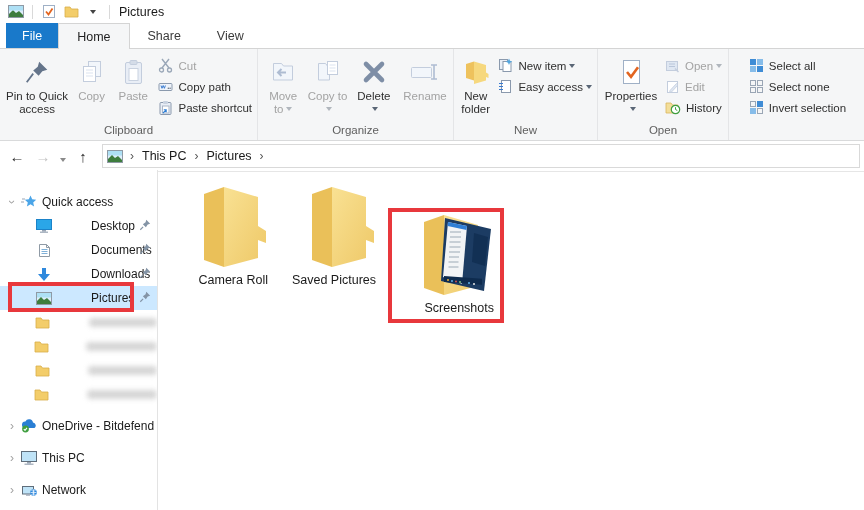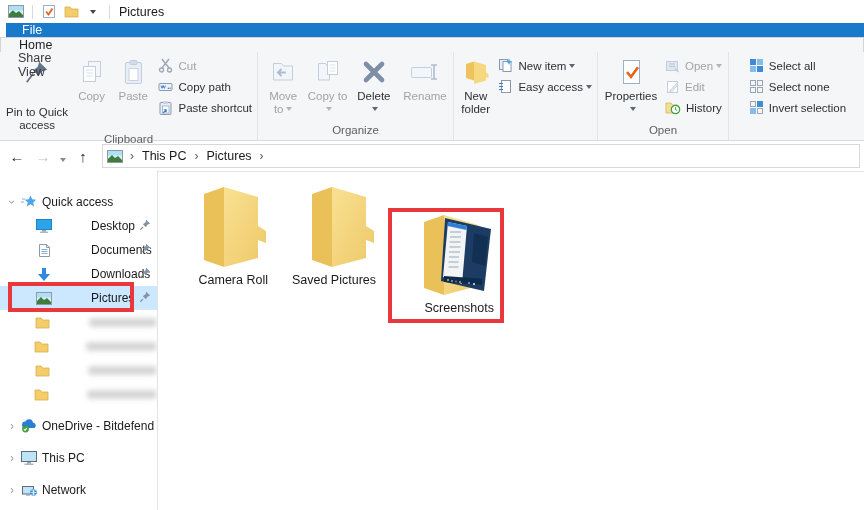--- a/index.html
+++ b/index.html
@@ -5,21 +5,21 @@
   html,body{margin:0;padding:0;}
   body{width:864px;height:510px;background:#fff;font-family:"Liberation Sans",sans-serif;
        -webkit-font-smoothing:antialiased;overflow:hidden;position:relative;color:#2f2f2f;}
   .titlebar{height:23px;display:flex;align-items:center;padding-left:5px;background:#fff;font-size:12.5px;}
   .titlebar .qsep{width:1px;height:14px;background:#d9d9d9;margin:0 5px;}
   .titlebar .ticon{display:flex;align-items:center;justify-content:center;width:18px;height:18px;margin:0 2px;}
   .titlebar .title{margin-left:4px;color:#1a1a1a;}
   .tcaret{width:0;height:0;border-left:3px solid transparent;border-right:3px solid transparent;border-top:4px solid #444;}
 
   
-  .tabrow{height:25px;display:flex;align-items:stretch;background:#fff;border-bottom:1px solid #d4d4d4;position:relative;z-index:2;flex-direction:column;}
+  .tabrow{height:25px;display:flex;align-items:stretch;background:#fff;border-bottom:1px solid #d4d4d4;position:relative;z-index:2;}
   .tab{padding:0 18px;display:flex;align-items:center;font-size:12.5px;color:#3b3b3b;cursor:default;}
   .tab.file{background:#1979ca;color:#fff;margin-left:6px;padding:0 16px;}
   .tab.sel{background:#f5f6f7;border:1px solid #d4d4d4;border-bottom:none;margin-bottom:-1px;color:#1f1f1f;}
 
   
   .ribbon{height:91px;background:#f5f6f7;border-bottom:1px solid #d9dadb;display:flex;}
   .grp{display:flex;flex-direction:column;border-right:1px solid #e4e5e7;box-sizing:border-box;}
   .grp-body{flex:1;display:flex;align-items:flex-start;padding:3px 1px 0 3px;}
   .grp-label{height:17px;text-align:center;font-size:11.5px;color:#606060;line-height:15px;}
   .bb{display:flex;flex-direction:column;align-items:center;padding:2px 2px 0;font-size:11.5px;line-height:13px;text-align:center;color:#2f2f2f;}
@@ -99,21 +99,21 @@
   <div class="tab file">File</div>
   <div class="tab sel">Home</div>
   <div class="tab">Share</div>
   <div class="tab">View</div>
 </div>
 
 <div class="ribbon">
 
   <div class="grp" style="width:258px;">
     <div class="grp-body">
-      <div class="bb" style="width:70px;gap:16px;">
+      <div class="bb" style="width:70px;">
         <span class="bicon">
           <svg width="26" height="26" viewBox="0 0 24 24">
               <path d="M14 2.5l7.5 7.5-4.6 1.3-3.4 4.2-5-5 4.2-3.4z" fill="#64748a"></path>
               <path d="M8.5 13.5L2.5 21.5" stroke="#64748a" stroke-width="1.6" fill="none"></path>
             </svg>
         </span>
         <span>Pin to Quick access</span>
       </div>
       <div class="bb dis" style="width:40px;">
         <span class="bicon">
@@ -244,20 +244,21 @@
           <span>
             <svg width="15" height="15" viewBox="0 0 15 15">
                 <rect x="3.5" y="1.5" width="9" height="12" fill="#fff" stroke="#8a99ad"></rect>
                 <path d="M1 4.5h4 M1 7.5h4 M1 10.5h4" stroke="#3a7bd0" stroke-width="1.2"></path>
               </svg>
           </span>
           <span><span>Easy access</span><span class="caret"></span></span>
         </div>
       </div>
     </div>
+    <div class="grp-label">New</div>
   </div>
 
   <div class="grp" style="width:131px;">
     <div class="grp-body">
       <div class="bb" style="width:56px;">
         <span class="bicon">
           <svg width="24" height="28" viewBox="0 0 24 28">
               <rect x="4.5" y="2.5" width="16" height="23" fill="#fff" stroke="#9fb0c6"></rect>
               <path d="M8 14 l4 4.8 7-9.5" fill="none" stroke="#e2641f" stroke-width="2.6"></path>
             </svg>

